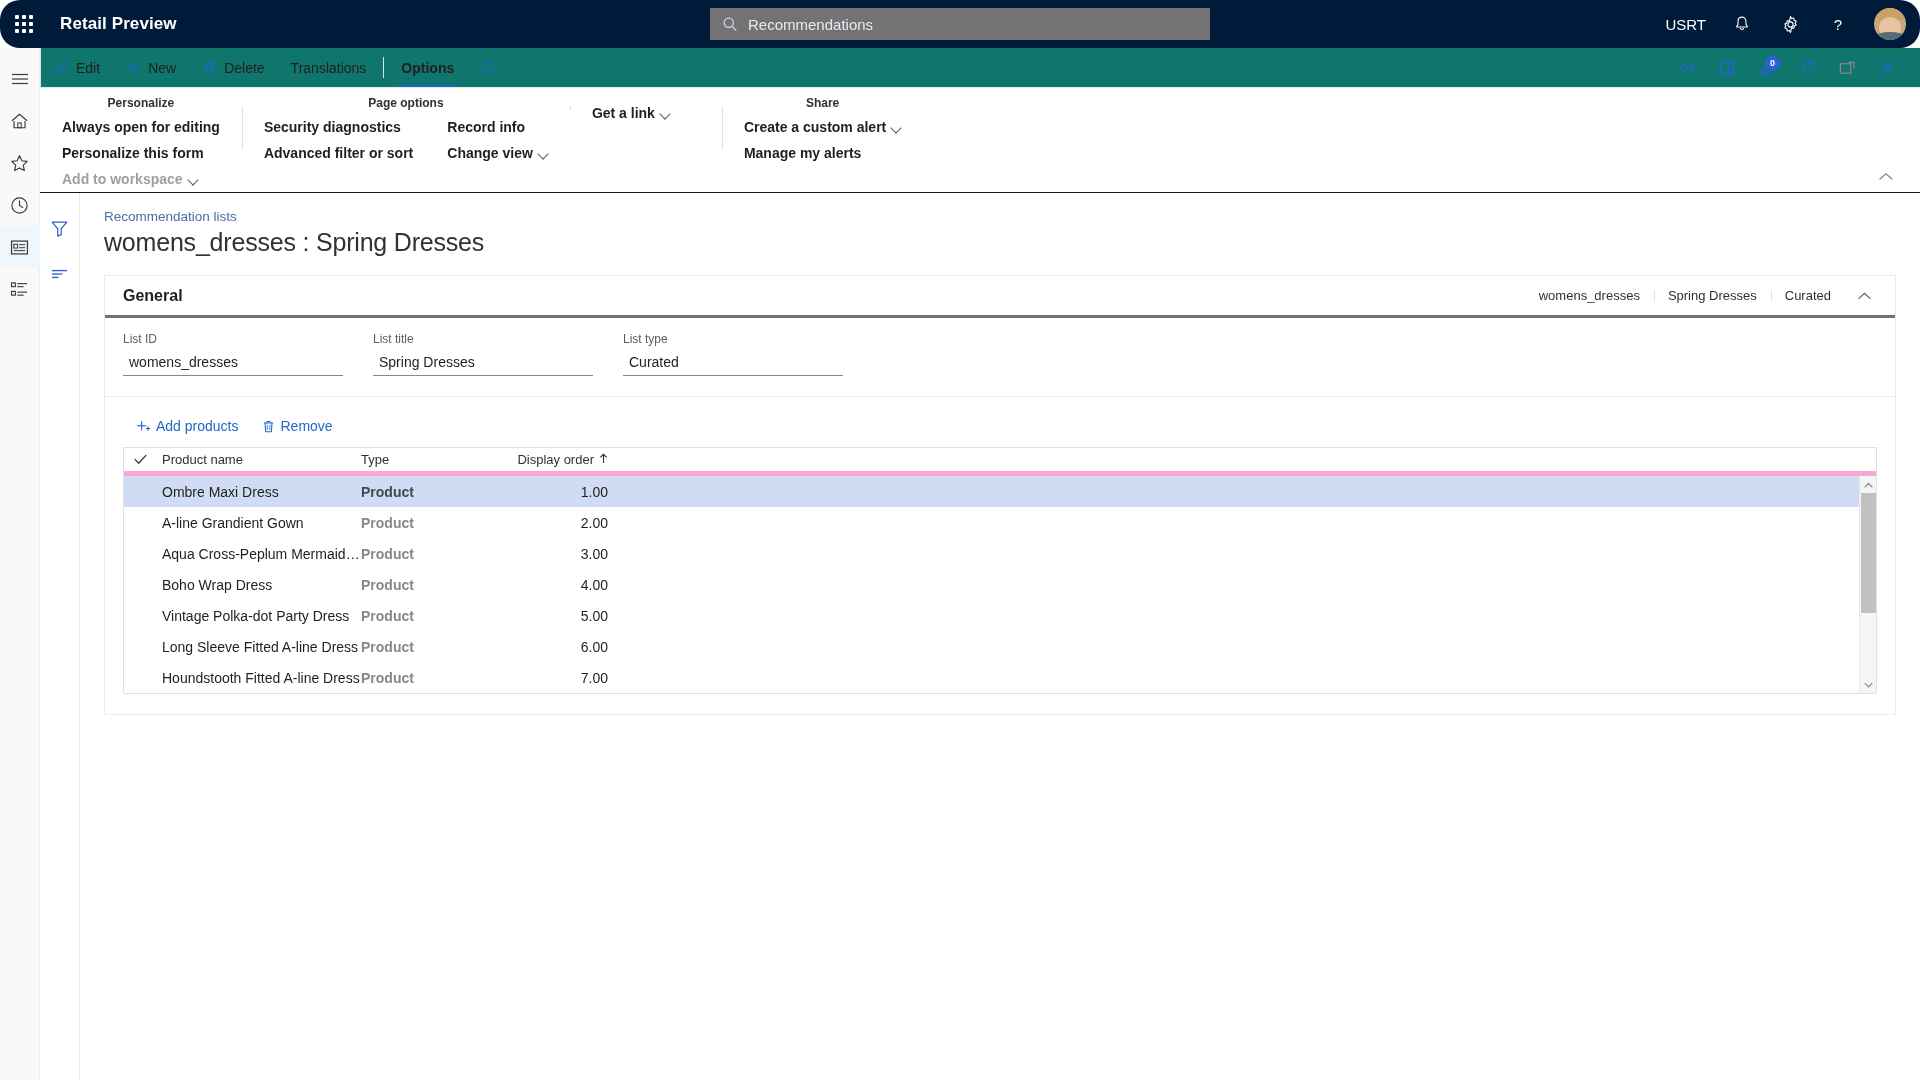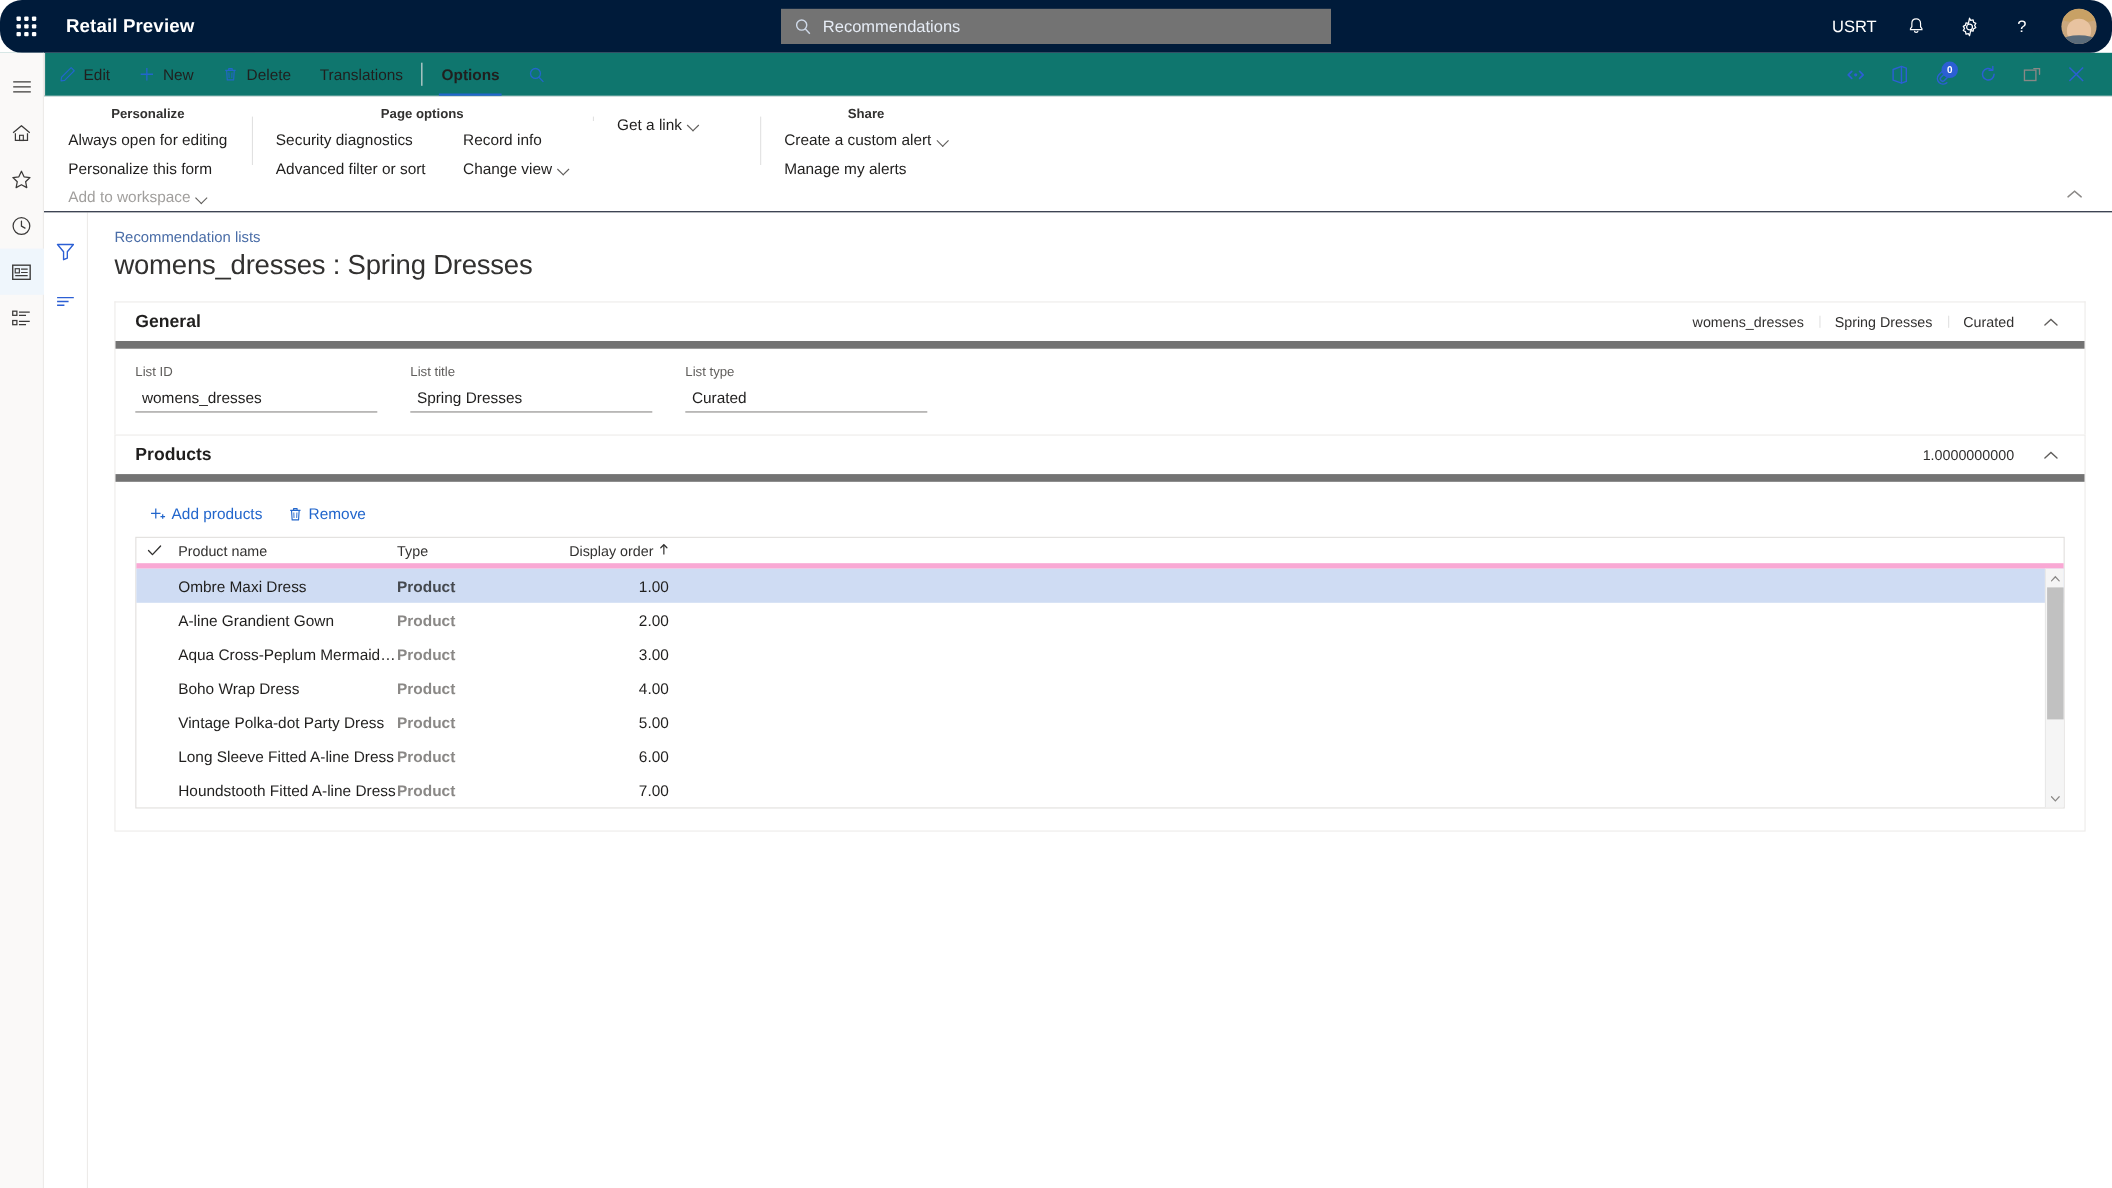--- a/index.html
+++ b/index.html
@@ -96,21 +96,21 @@
     position: relative; min-height: 90px;
   }
   .rib-group { display: flex; flex-direction: column; padding: 0 16px; position: relative; }
   .rib-group + .rib-group::before {
     content: ""; position: absolute; left: 0; top: 10px; bottom: 14px; width: 1px; background: #e1e1e1;
   }
   .rib-title {
     font-size: 12px; font-weight: bold; color: #323130;
     text-align: center; margin-bottom: 6px; min-width: 120px;
   }
-  .rib-cols { display: flex; gap: 22px; }
+  .rib-cols { display: flex; gap: 22px; font-weight: bold; }
   .rib-col { display: flex; flex-direction: column; gap: 4px; }
   .rib-link {
     font-size: 14px; color: #201f1e; cursor: pointer;
     padding: 3px 6px; white-space: nowrap; display: flex; align-items: center; gap: 6px;
   }
   .rib-link.disabled { color: #a19f9d; cursor: default; }
   .chev-d { display:inline-block; width:9px; height:9px; position: relative; }
   .chev-d::before {
     content:""; position:absolute; top:1px; left:0; width:7px; height:7px;
     border-right:1.4px solid #605e5c; border-bottom:1.4px solid #605e5c;
@@ -144,21 +144,21 @@
   .content { flex: 1; padding: 14px 24px 0 24px; overflow: hidden; }
 
   .breadcrumb { font-size: 13.5px; color: #4a6da7; cursor: pointer; margin-bottom: 4px; display: inline-block; }
   .page-title { font-size: 25px; color: #323130; font-weight: normal; letter-spacing: -0.2px; margin-bottom: 18px; }
 
   
   .fasttab { background: #ffffff; border: 1px solid #edebe9; border-bottom: none; }
   .fasttab:last-of-type { border-bottom: 1px solid #edebe9; }
   .ft-head {
     height: 42px; display: flex; align-items: center;
-    padding: 0 18px; border-bottom: 7px solid #737373; cursor: pointer;
+    padding: 0 18px; border-bottom: 3px solid #737373; cursor: pointer;
   }
   .ft-head h3 { font-size: 16px; font-weight: bold; color: #201f1e; }
   .ft-summary { margin-left: auto; display: flex; align-items: center; gap: 0; }
   .ft-sum-item {
     font-size: 13px; color: #323130; padding: 0 14px; position: relative; white-space: nowrap;
   }
   .ft-sum-item + .ft-sum-item::before {
     content:""; position:absolute; left:0; top:2px; bottom:2px; width:1px; background:#e1e1e1;
   }
   .ft-chev { width: 26px; height: 26px; display:flex; align-items:center; justify-content:center; margin-left: 6px; cursor:pointer; }
@@ -515,31 +515,20 @@
           <div class="field">
             <label>List type</label>
             <input class="input" type="text" value="Curated" style="">
           </div>
         </div>
       </div>
     </div>
 
     
     <div class="fasttab">
-      <div class="ft-head">
-        <h3>Products</h3>
-        <div class="ft-summary">
-          <span class="ft-sum-item">1.0000000000</span>
-          <span class="ft-chev">
-            <svg width="13" height="8" viewBox="0 0 13 8">
-                <path d="M1 6.4L6.5 1.4 12 6.4" fill="none" stroke="#605e5c" stroke-width="1.25" stroke-linecap="round"></path>
-              </svg>
-          </span>
-        </div>
-      </div>
 
       <div class="ft-body">
         <div class="grid-toolbar">
           <div class="gt-btn">
             <svg width="15" height="15" viewBox="0 0 16 16">
                 <line x1="6" y1="2.5" x2="6" y2="12" stroke="#2266cc" stroke-width="1.2"></line>
                 <line x1="1.4" y1="7.2" x2="10.6" y2="7.2" stroke="#2266cc" stroke-width="1.2"></line>
                 <line x1="10.5" y1="10.2" x2="15" y2="10.2" stroke="#2266cc" stroke-width="1.2"></line>
                 <line x1="12.7" y1="8" x2="12.7" y2="12.4" stroke="#2266cc" stroke-width="1.2"></line>
               </svg>

